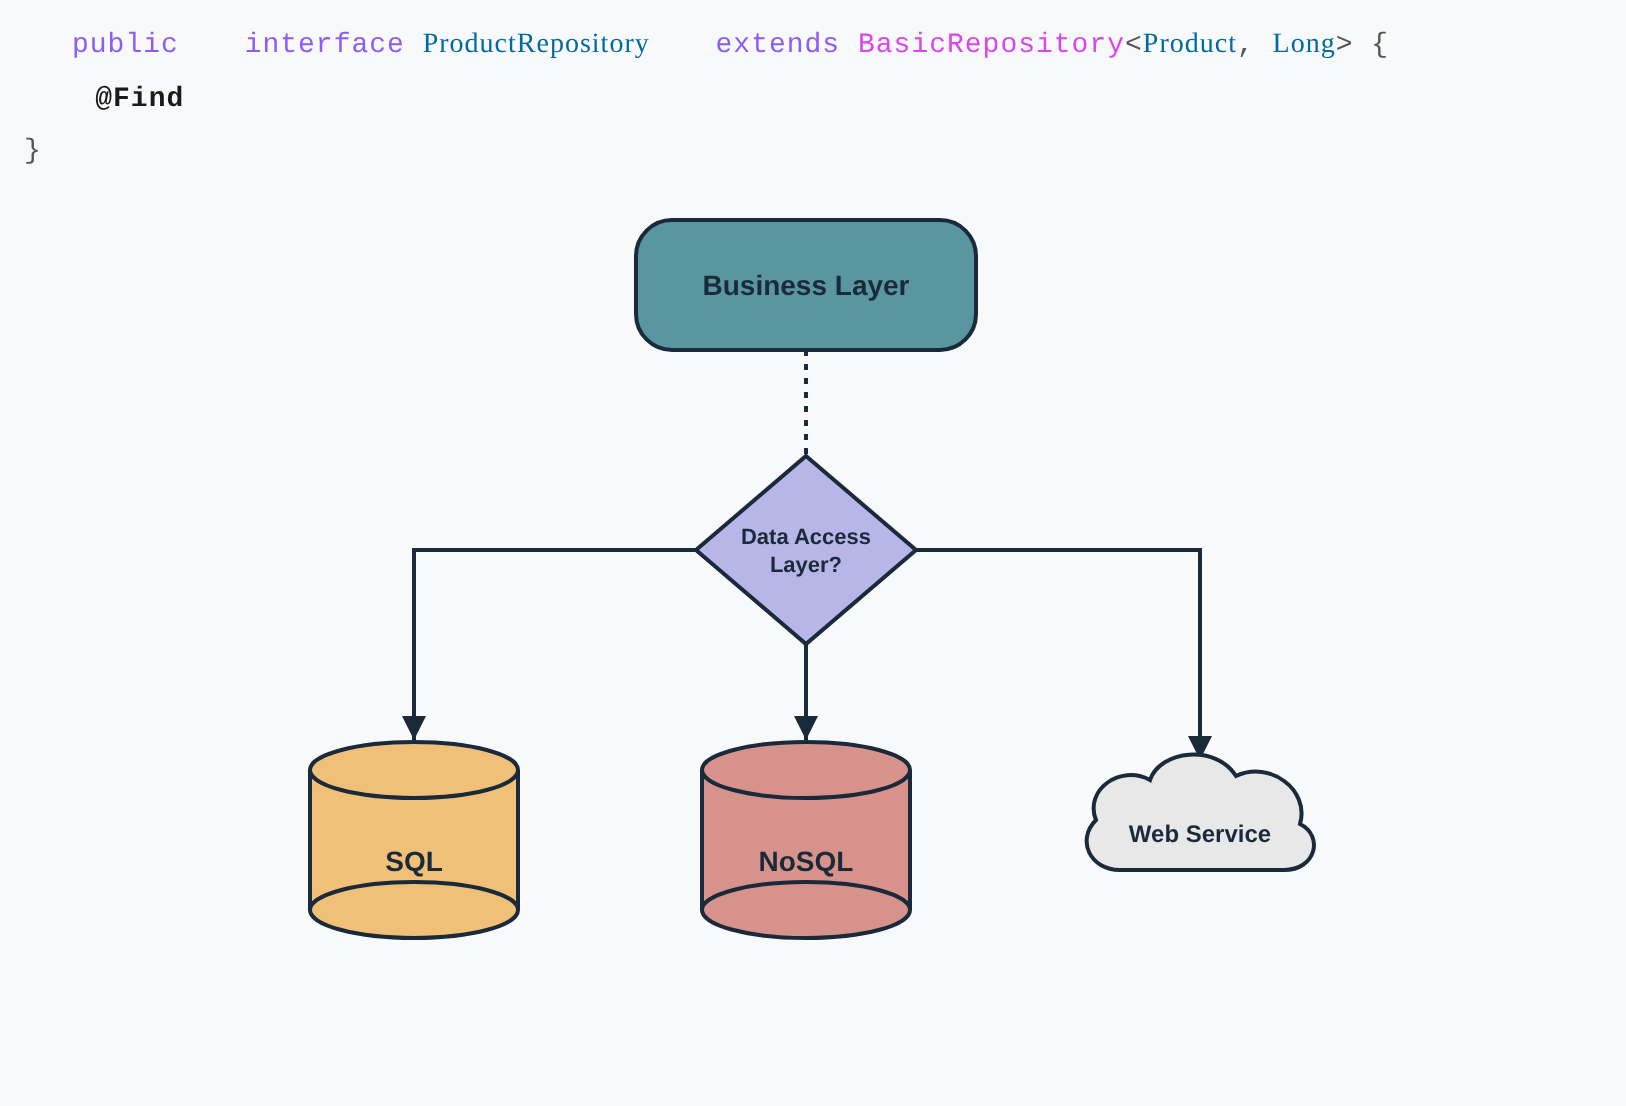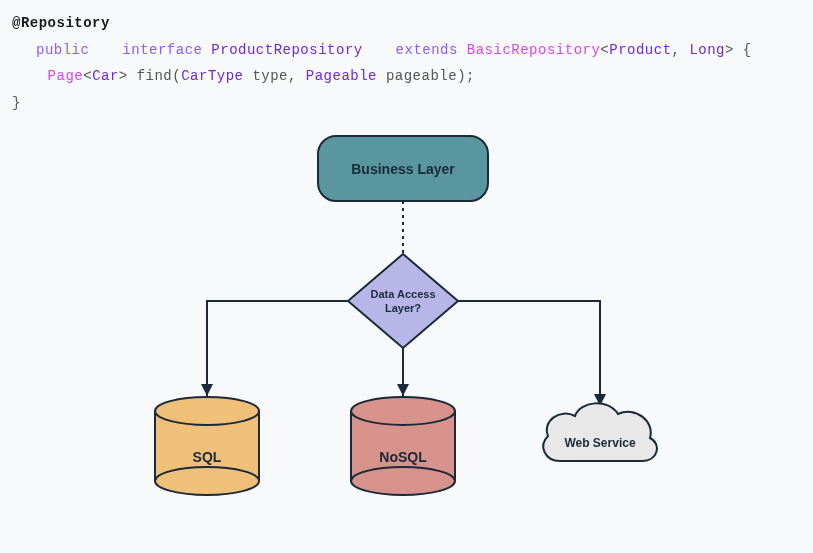--- a/index.html
+++ b/index.html
@@ -12,21 +12,21 @@
   }
   .code-block {
     padding: 10px 12px;
     font-size: 14px;
     line-height: 1.9;
     letter-spacing: 0.5px;
   }
   .code-line { white-space: pre; }
   .tok-anno { color: #1a1a1a; font-weight: bold; }
   .tok-kw { color: #8b5cf6; margin-left: 24px; }
-  .tok-type { color: #6d28d9; }
+  .tok-type { color: #0369a1; font-family: Liberation Serif, serif; }
   .tok-class { color: #d946ef; font-weight: normal; }
   .tok-plain { color: #555; }
   .tok-punc { color: #555; }
   .diagram {
     position: relative;
     width: 100%;
     height: 400px;
     padding-left: 36px;
   }
   .diagram svg { position: absolute; top: 0; left: 0; }
@@ -43,23 +43,22 @@
     font-weight: 600;
     font-size: 11px;
     fill: #1a2a3a;
     text-anchor: middle;
   }
 </style>
 </head>
 <body>
 
 <div class="code-block">
-  <div class="code-line"><span class="tok-anno">@Repository</span></div>
   <div class="code-line"><span class="tok-kw">public</span> <span class="tok-kw">interface</span> <span class="tok-type">ProductRepository</span> <span class="tok-kw">extends</span> <span class="tok-class">BasicRepository</span><span class="tok-punc">&lt;</span><span class="tok-type">Product</span><span class="tok-punc">, </span><span class="tok-type">Long</span><span class="tok-punc">&gt;</span><span class="tok-punc"> {</span></div>
-  <div class="code-line"><span>    </span><span class="tok-class">Page</span><span class="tok-punc">&lt;</span><span class="tok-type">Car</span><span class="tok-punc">&gt;</span><span class="tok-plain"> find(</span><span class="tok-type">CarType</span><span class="tok-plain"> type, </span><span class="tok-type">Pageable</span><span class="tok-plain"> pageable);</span></div>
+  <div class="code-line"><span>    </span><span class="tok-anno">@Find</span></div>
   <div class="code-line"><span class="tok-punc">}</span></div>
 </div>
 
 <div class="diagram">
 <svg width="813" height="400">
   <defs>
     <marker id="arrowhead" markerWidth="8" markerHeight="8" refX="6" refY="3" orient="auto">
       <path d="M0,0 L6,3 L0,6 Z" fill="#1a2a3a"></path>
     </marker>
   </defs>

